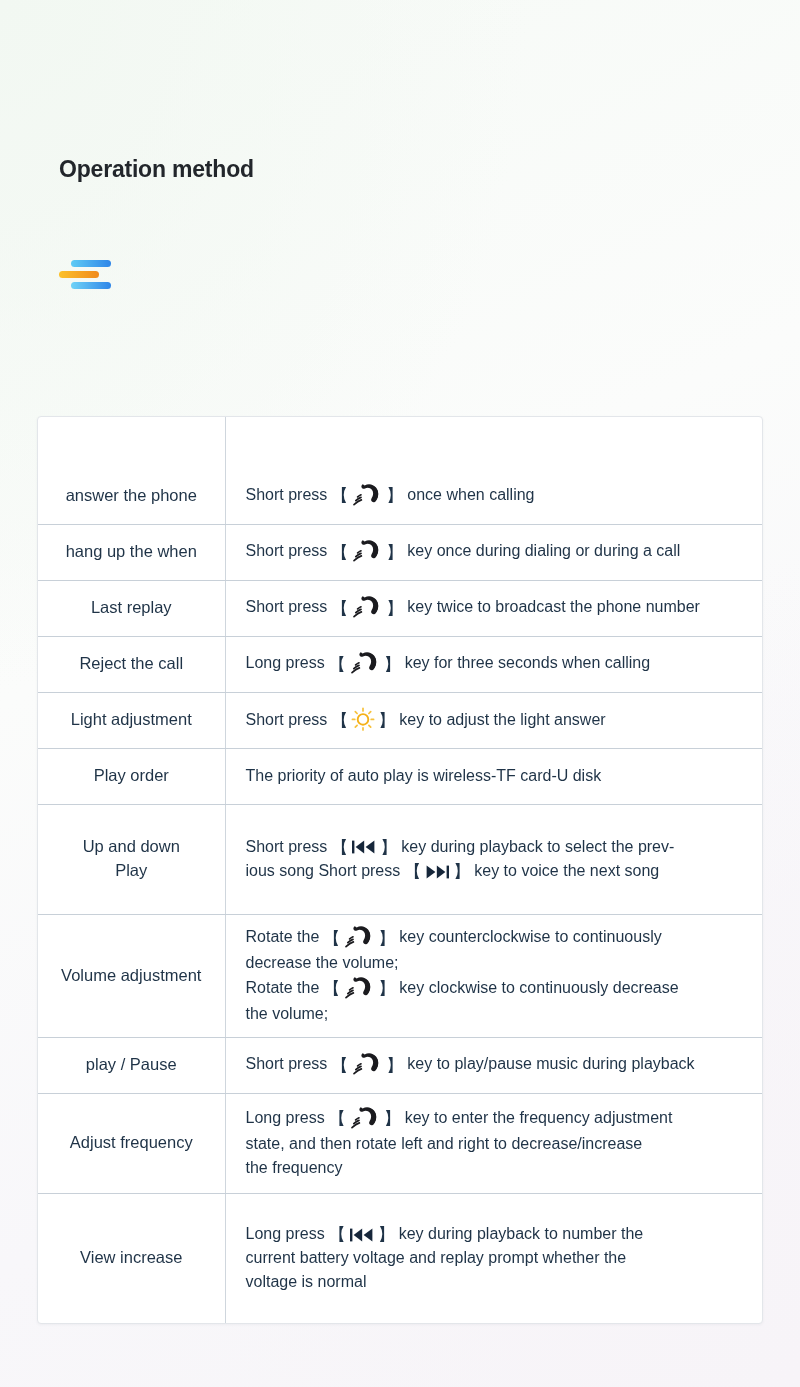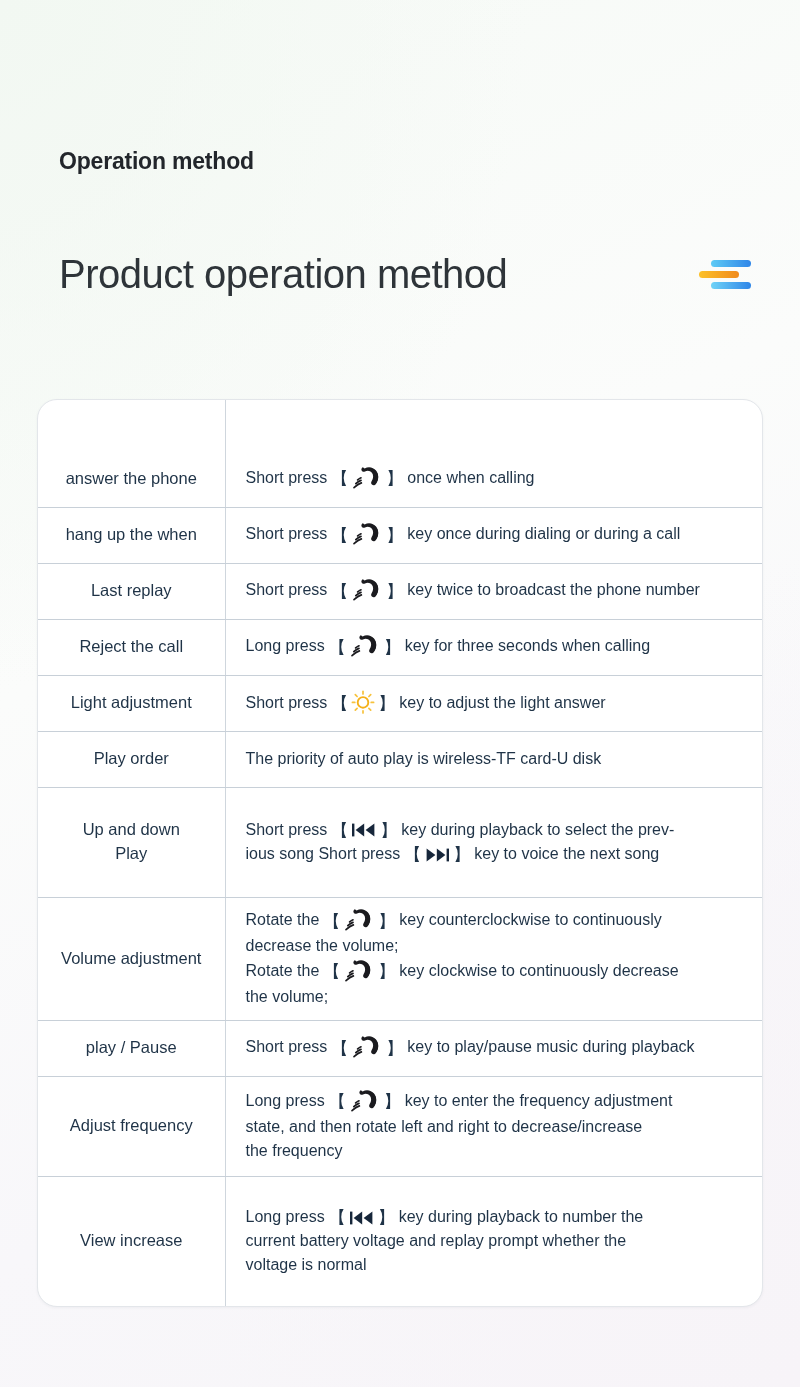--- a/index.html
+++ b/index.html
@@ -22,21 +22,21 @@
 
   
   .page {
     position: absolute;
     inset: 0;
   }
 
   .eyebrow {
     position: absolute;
     left: 59px;
-    top: 148px;
+    top: 156px;
     font-size: 23px;
     font-weight: bold;
     letter-spacing: -0.2px;
     color: #22262b;
     white-space: nowrap;
   }
 
   .title-row {
     position: absolute;
     left: 59px;
@@ -86,25 +86,25 @@
   .bars-mark .bar-bot {
     width: 40px;
     margin-left: 12px;
     background: linear-gradient(90deg, #6fd3f7 0%, #2f86e8 100%);
   }
 
   
   .table-card {
     position: absolute;
     left: 37px;
-    top: 399px;
+    top: 416px;
     width: 726px;
     background: #ffffff;
     border: 1px solid #e3e6ea;
-    border-radius: 20px;
+    border-radius: 4px;
     box-shadow: 0 1px 3px rgba(40,50,70,0.05);
     overflow: hidden;
   }
 
   table.op-table {
     width: 100%;
     border-collapse: collapse;
     table-layout: fixed;
   }
 
@@ -196,21 +196,20 @@
   }
 </style>
 </head>
 <body>
 
 <div class="page">
 
   <div class="eyebrow">Operation method</div>
 
   <div class="title-row">
-    <div class="main-title">Product operation method</div>
     <div class="bars-mark">
       <span class="bar-top"></span>
       <span class="bar-mid"></span>
       <span class="bar-bot"></span>
     </div>
   </div>
 
   <div class="table-card">
     <table class="op-table">
       <colgroup>

